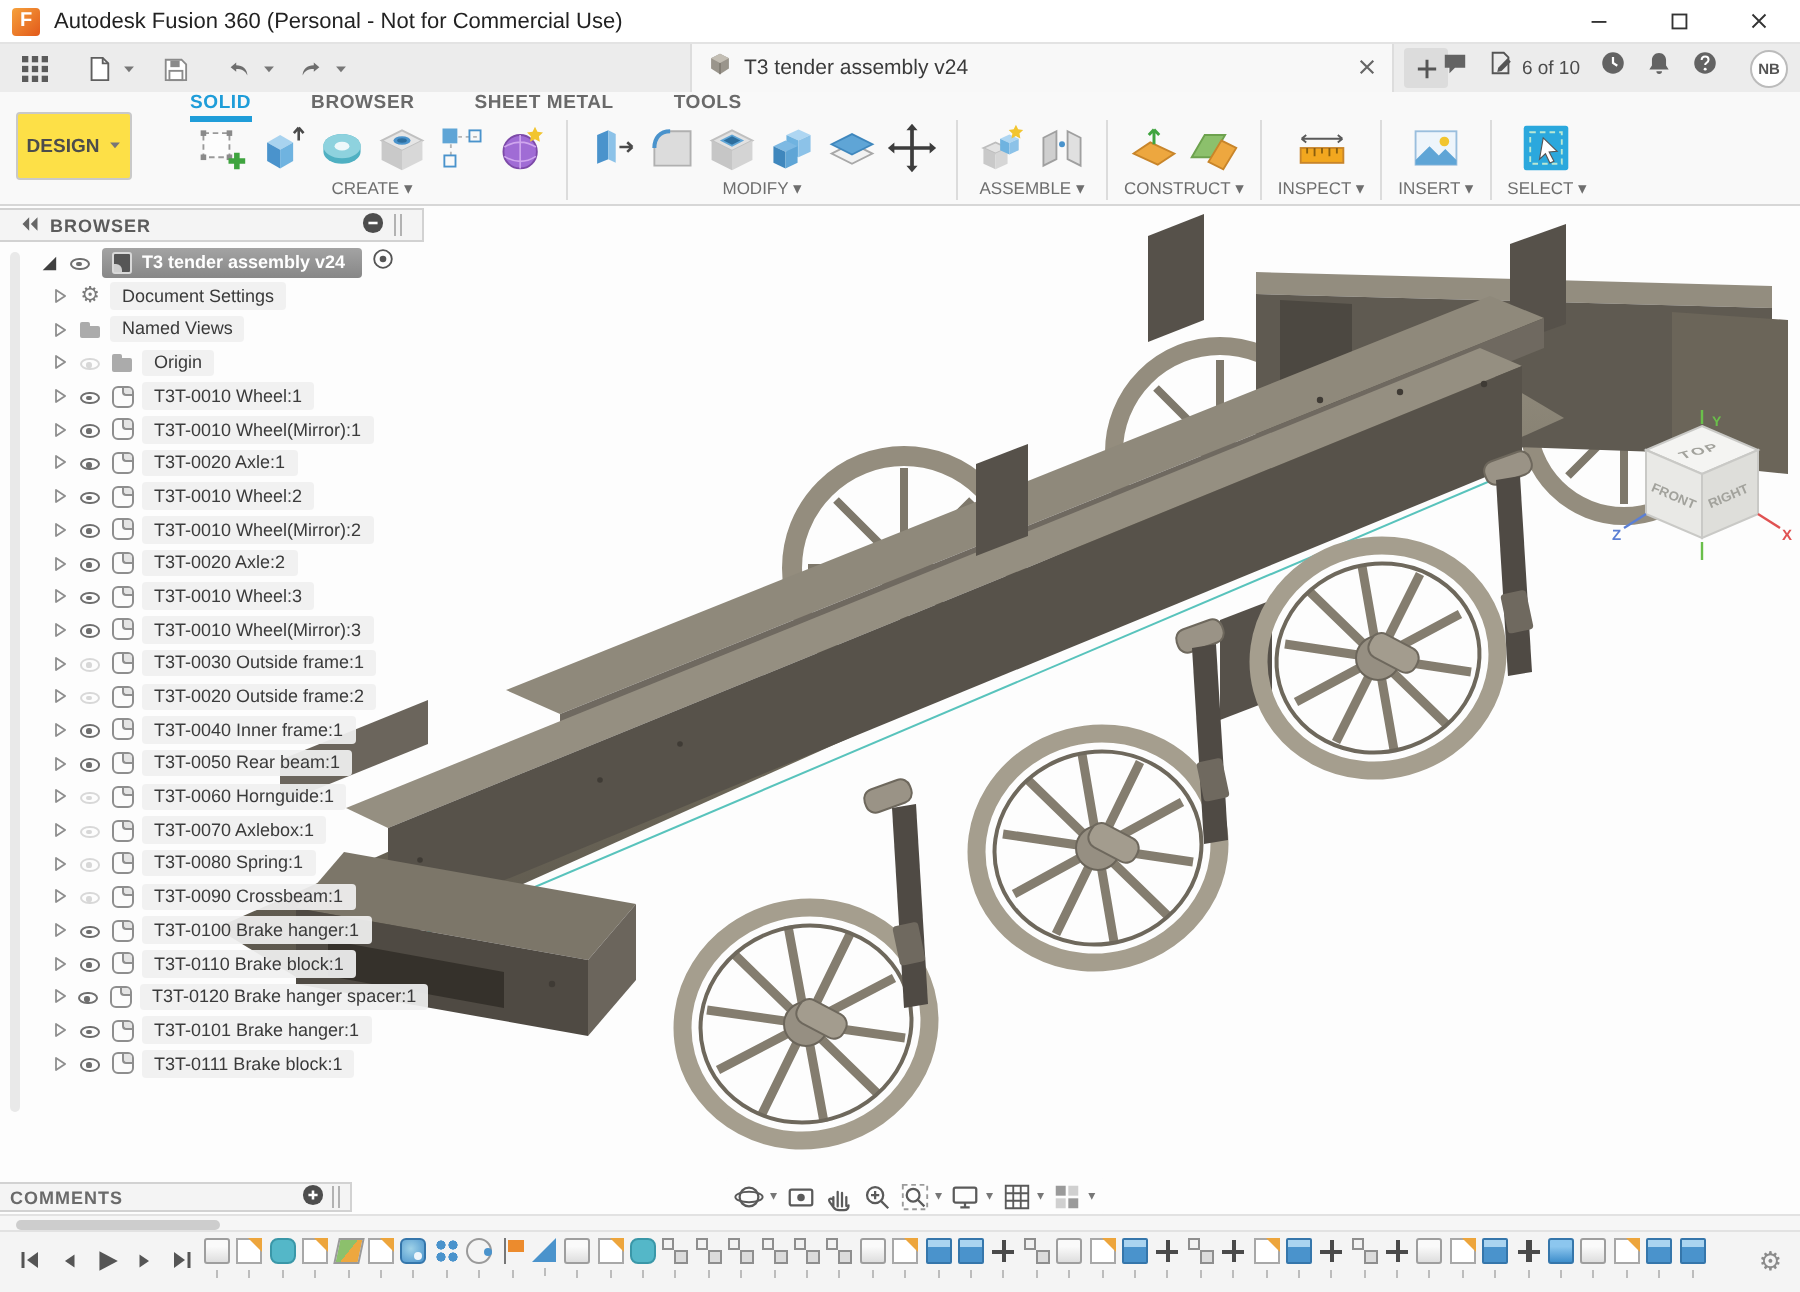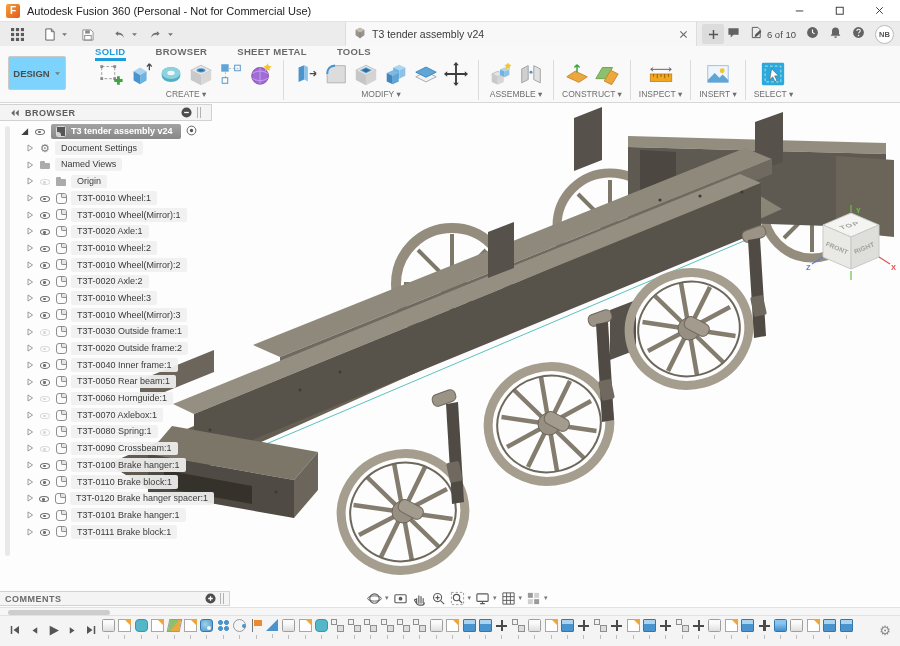--- a/index.html
+++ b/index.html
@@ -20,27 +20,27 @@
   .icobtn{cursor:default;}
   .caret{width:8px;display:flex;align-items:center;justify-content:center;}
   .doctab{position:absolute;left:345px;top:0;width:352px;height:24px;background:#f8f8f8;border-left:1px solid #ddd;
           border-right:1px solid #ddd;display:flex;align-items:center;padding:0 8px;box-sizing:border-box;gap:6px;}
   .doctab .dtitle{font-size:10.5px;color:#3a3a3a;flex:1;white-space:nowrap;overflow:hidden;}
   .newtab{position:absolute;left:702px;top:2px;width:22px;height:20px;background:#dcdcdc;border-radius:2px;
           display:flex;align-items:center;justify-content:center;}
   .appbar-right{position:absolute;right:6px;top:0;height:24px;display:flex;align-items:center;gap:10px;}
   .counter-text{font-size:9.5px;color:#4c4c4c;margin-left:-6px;}
   .avatar{width:17px;height:17px;border-radius:50%;border:1px solid #bbb;background:#fff;display:flex;align-items:center;
-          justify-content:center;font-size:7.5px;font-weight:bold;color:#555;}
+          justify-content:center;font-size:7.5px;font-weight:bold;color:#555;margin-left:6px;}
   
   .ribbon{left:0;top:46px;width:900px;height:57px;background:#f9f9f9;border-bottom:1px solid #d7d7d7;box-sizing:border-box;}
   .rtabs{position:absolute;left:95px;top:0;height:15px;display:flex;gap:30px;}
   .rtab{font-size:9.5px;font-weight:bold;color:#6a6a6a;letter-spacing:.3px;padding-bottom:2px;}
   .rtab.active{color:#1f9dd9;border-bottom:3px solid #1f9dd9;}
-  .designbtn{position:absolute;left:8px;top:10px;width:56px;height:32px;background:#7dd3fc;border:1px solid #c9c9c9;border-radius:2px;
+  .designbtn{position:absolute;left:8px;top:10px;width:56px;height:32px;background:#fde047;border:1px solid #c9c9c9;border-radius:2px;
              display:flex;align-items:center;justify-content:center;gap:4px;font-size:9.5px;font-weight:bold;color:#4c4c4c;}
   .rgroups{position:absolute;left:92px;top:14px;display:flex;align-items:flex-start;}
   .rgroup{display:flex;flex-direction:column;align-items:center;padding:0 5px;}
   .rtools{display:flex;gap:2px;}
   .rtool{width:28px;height:28px;display:flex;align-items:center;justify-content:center;border-radius:2px;}
   .rlabel{font-size:8.5px;color:#6e6e6e;margin-top:1px;white-space:nowrap;}
   .rsep{width:1px;height:40px;background:#dcdcdc;margin:0 3px;}
   
   .viewport{left:0;top:103px;width:900px;height:504px;background:#fdfdfd;}
   #model{position:absolute;left:0;top:0;}
@@ -69,21 +69,21 @@
   .gear{font-size:11px;line-height:12px;color:#7a7a7a;text-align:center;}
   .tlabel{font-size:9px;color:#3a3a3a;background:rgba(240,240,240,.93);padding:1.5px 6px 2px;border-radius:2px;white-space:nowrap;}
   .trow.root{padding-left:8px;gap:5px;}
   .rootpill{display:flex;align-items:center;gap:5px;background:linear-gradient(#a3a3a3,#878787);border-radius:2px;
             padding:2px 8px 2.5px 5px;}
   .rootpill .rdoc{width:10px;height:11px;position:relative;}
   .rootpill .rdoc::before{content:"";position:absolute;inset:0;background:#565656;border:1px solid #d9d9d9;border-radius:1.5px;}
   .rootpill .rdoc::after{content:"";position:absolute;left:1px;bottom:1px;width:4px;height:4px;background:#cfcfcf;border-radius:0 3px 0 0;}
   .rootlabel{font-size:9px;font-weight:bold;color:#fff;white-space:nowrap;}
   
-  .commentsbar{position:absolute;left:0;top:488px;width:230px;height:15px;background:#f4f4f4;border:1px solid #d2d2d2;border-left:none;
+  .commentsbar{position:absolute;left:0;top:488px;width:176px;height:15px;background:#f4f4f4;border:1px solid #d2d2d2;border-left:none;
                display:flex;align-items:center;padding:0 5px;box-sizing:border-box;gap:4px;}
   .commentsbar .ptitle{font-size:9px;font-weight:bold;color:#6a6a6a;letter-spacing:.5px;flex:1;}
   
   .vptoolbar{position:absolute;left:363px;top:486px;height:18px;display:flex;align-items:center;gap:2px;
              background:rgba(253,253,253,.85);border-radius:2px;padding:0 3px;}
   .vpbtn{display:flex;align-items:center;justify-content:center;height:17px;padding:0 1px;}
   .vpcaret{font-size:7px;color:#777;margin:0 1px 0 0;}
   
   .scrollstrip{left:0;top:607px;width:900px;height:9px;background:#f6f6f6;border-top:1px solid #e2e2e2;border-bottom:1px solid #e2e2e2;box-sizing:border-box;}
   .hthumb{position:absolute;left:8px;top:2px;width:102px;height:5px;background:#cdcdcd;border-radius:3px;}

